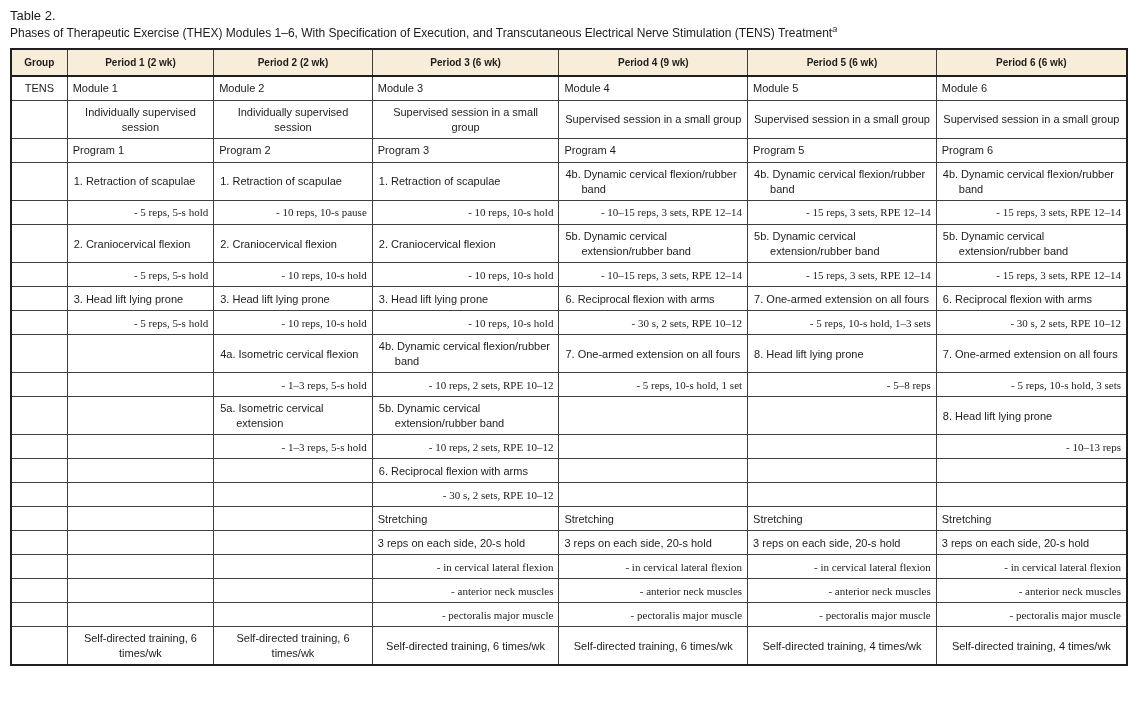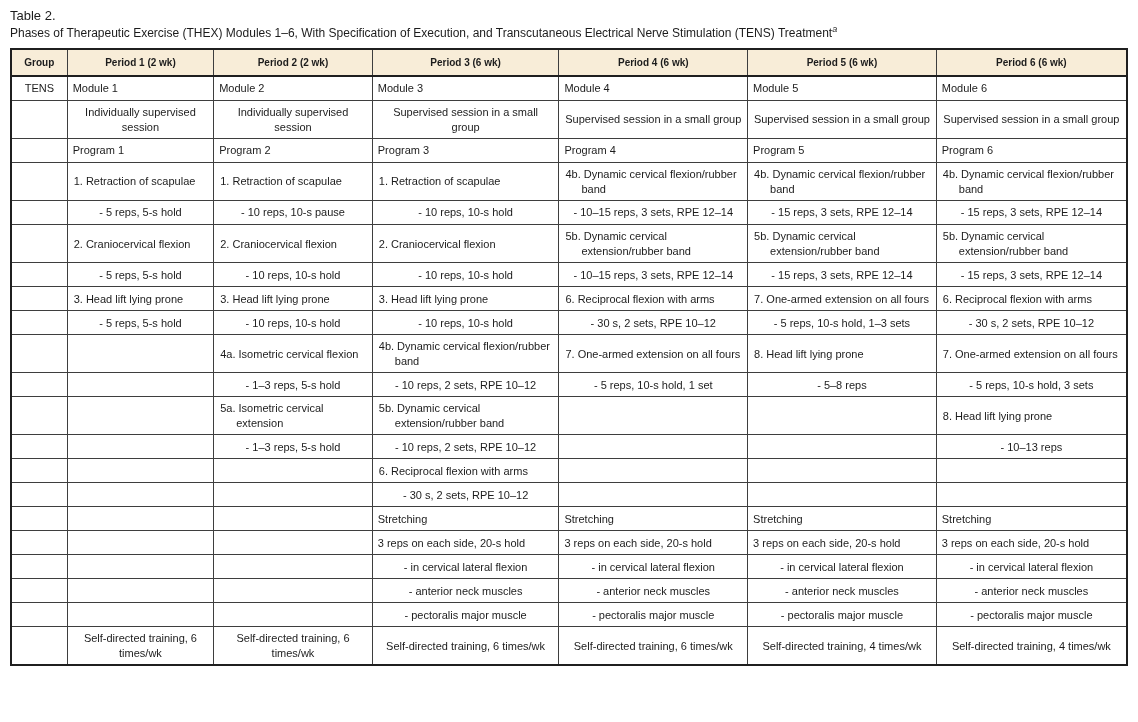--- a/index.html
+++ b/index.html
@@ -28,21 +28,21 @@
     overflow:hidden;
   }
   thead th{
     background:var(--header-bg);
     font-weight:bold;font-size:10px;text-align:center;
     border-bottom:2px solid var(--outer);
     padding:6px 4px;
   }
   tbody td{height:15px;}
   td.c-empty{}
-  td.c-spec{text-align:center;}
+  td.c-spec{text-align:right;font-family:Liberation Serif, serif;}
   td.c-center{text-align:center;}
   td.c-left{text-align:left;}
   td.c-item{text-align:left;padding-left:22px;text-indent:-16px;}
   col.c0{width:56px;}
   col.c1{width:146px;}
   col.c2{width:158px;}
   col.c3{width:186px;}
   col.c4{width:188px;}
   col.c5{width:188px;}
   col.c6{width:190px;}
@@ -63,21 +63,21 @@
         <col class="c4">
         <col class="c5">
         <col class="c6">
     </colgroup>
     <thead>
       <tr id="head-row">
           <th>Group</th>
           <th>Period 1 (2 wk)</th>
           <th>Period 2 (2 wk)</th>
           <th>Period 3 (6 wk)</th>
-          <th>Period 4 (6 wk)</th>
+          <th>Period 4 (9 wk)</th>
           <th>Period 5 (6 wk)</th>
           <th>Period 6 (6 wk)</th>
         </tr>
     </thead>
     <tbody id="table-body">
         <tr>
           <td class="c-center">TENS</td>
           <td class="c-left">Module 1</td>
           <td class="c-left">Module 2</td>
           <td class="c-left">Module 3</td>

